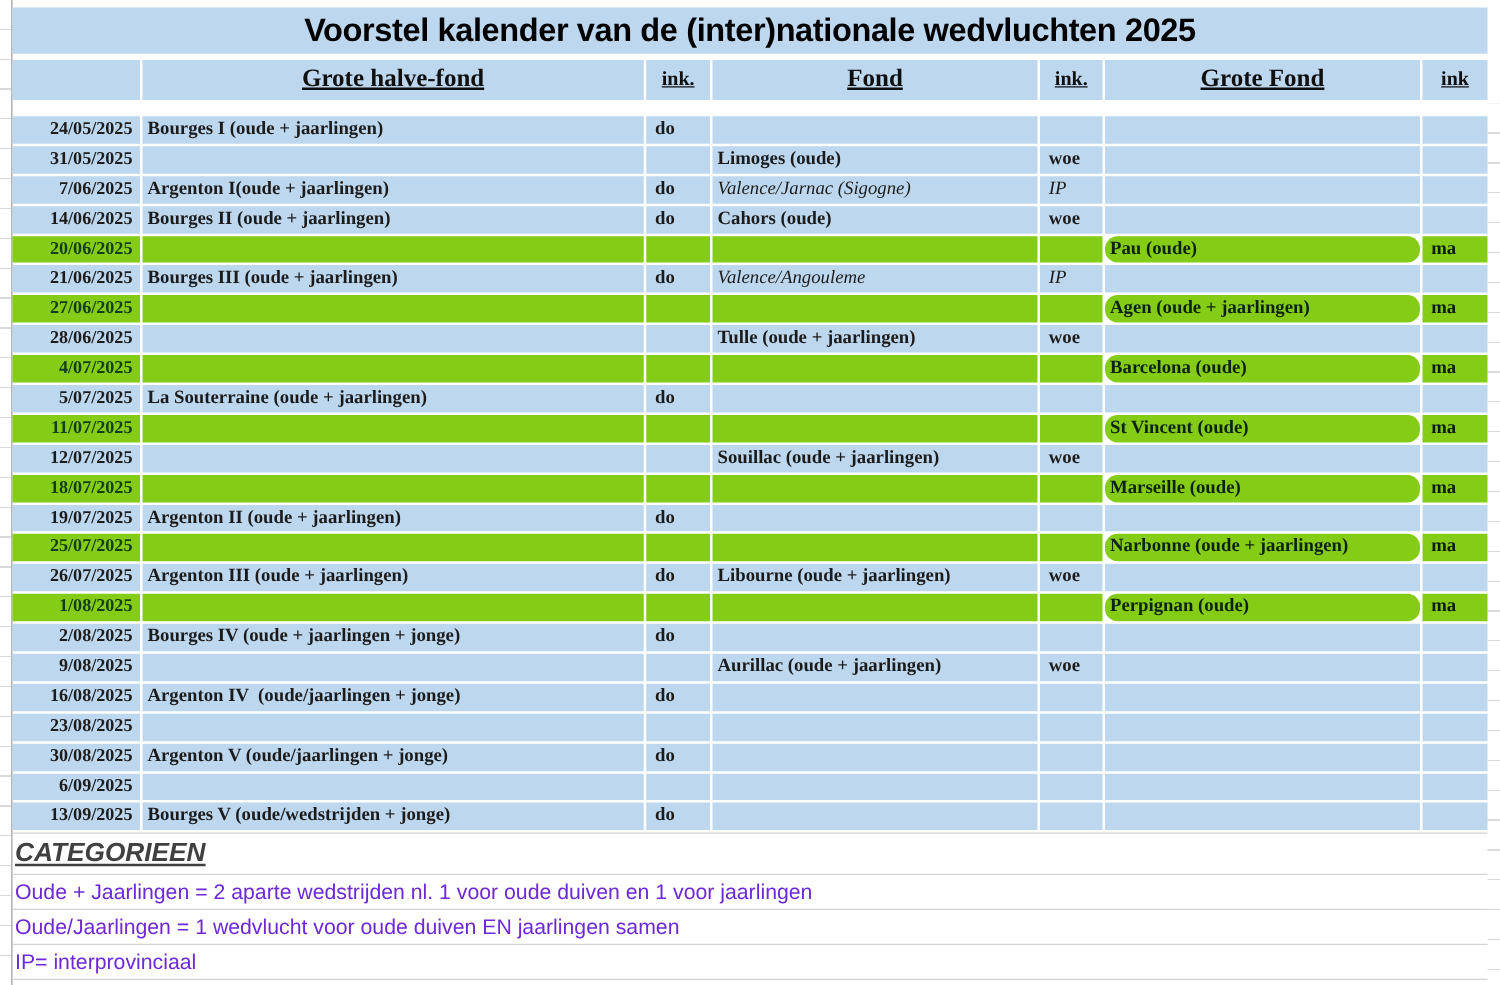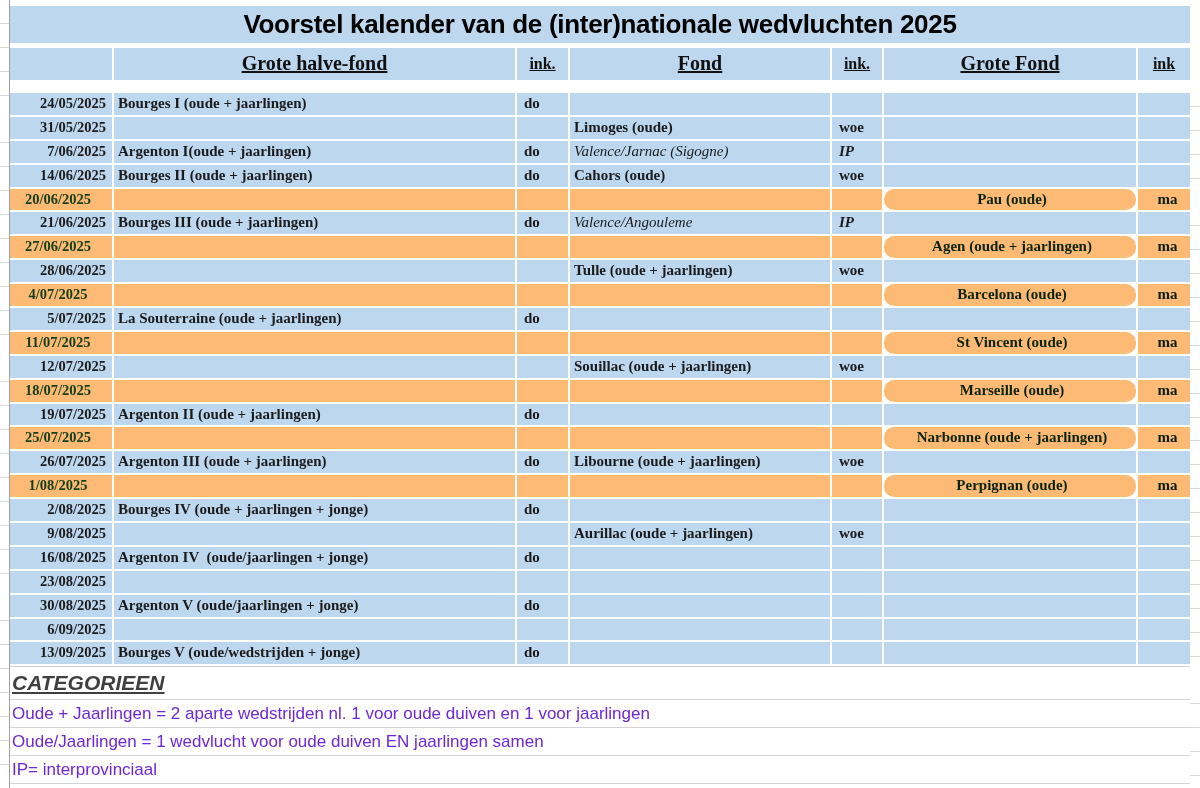--- a/index.html
+++ b/index.html
@@ -31,22 +31,22 @@
 
   .tbody{margin-top:13px;}
   .row{display:grid;grid-template-columns:102px 401px 51px 260px 50px 252px 52px;
     column-gap:2px;height:21.9px;margin-bottom:2px;}
   .cell{background:#BDD7EE;overflow:hidden;white-space:pre;
     line-height:21.5px;font-size:15px;color:#1b1b1b;}
   .c-date{text-align:right;padding-right:6px;font-weight:bold;font-size:14.5px;color:#1c1c1c;}
   .c-ghf,.c-fond,.c-gf{padding-left:4px;font-weight:bold;}
   .c-ink1,.c-ink2,.c-ink3{padding-left:7px;font-weight:bold;}
   .row.italic-fond .c-fond{font-style:italic;font-weight:normal;}
-  .row.italic-fond .c-ink2{font-style:italic;font-weight:bold;}
-  .row.green .cell{background:#fdba74;text-align:center;}
+  .row.italic-fond .c-ink2{font-style:italic;font-weight:normal;}
+  .row.green .cell{background:#84cc16;}
   .row.green .c-date{color:#133d1b;}
   .row.green .c-gf{color:#0b230e;border-radius:10px;}
   .row.green .c-ink3{color:#0a1c0a;}
 
   .legend{margin-top:0;}
   .legend-head{height:32px;border-top:1px solid #d3d3d3;border-bottom:1px solid #d3d3d3;
     display:flex;align-items:center;padding-left:2px;}
   .legend-head span{font-family:"Liberation Sans", sans-serif;font-weight:bold;font-style:italic;
     font-size:21px;text-decoration:underline;color:#404040;}
   .legend-line{height:27px;border-bottom:1px solid #d3d3d3;display:flex;align-items:center;

